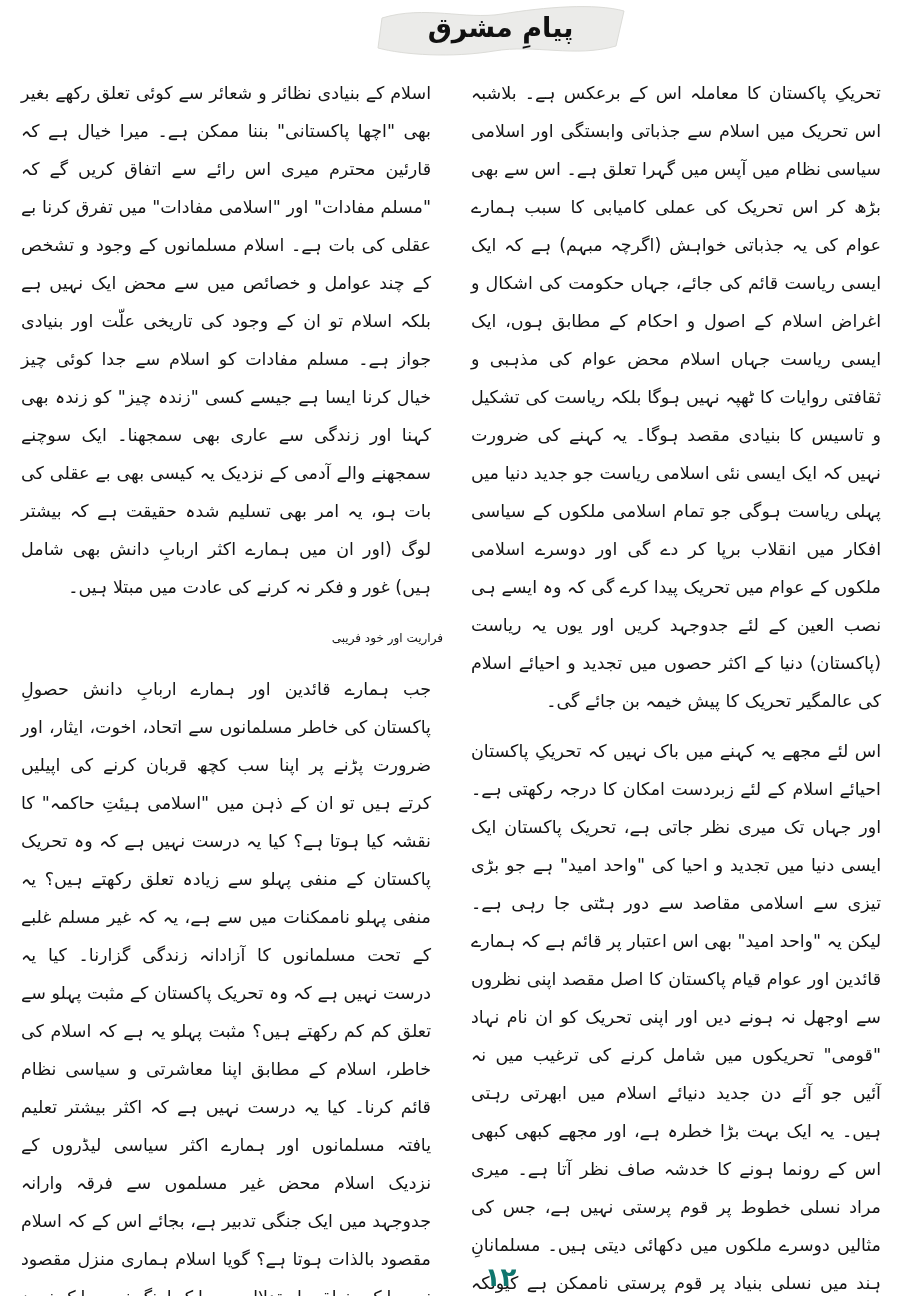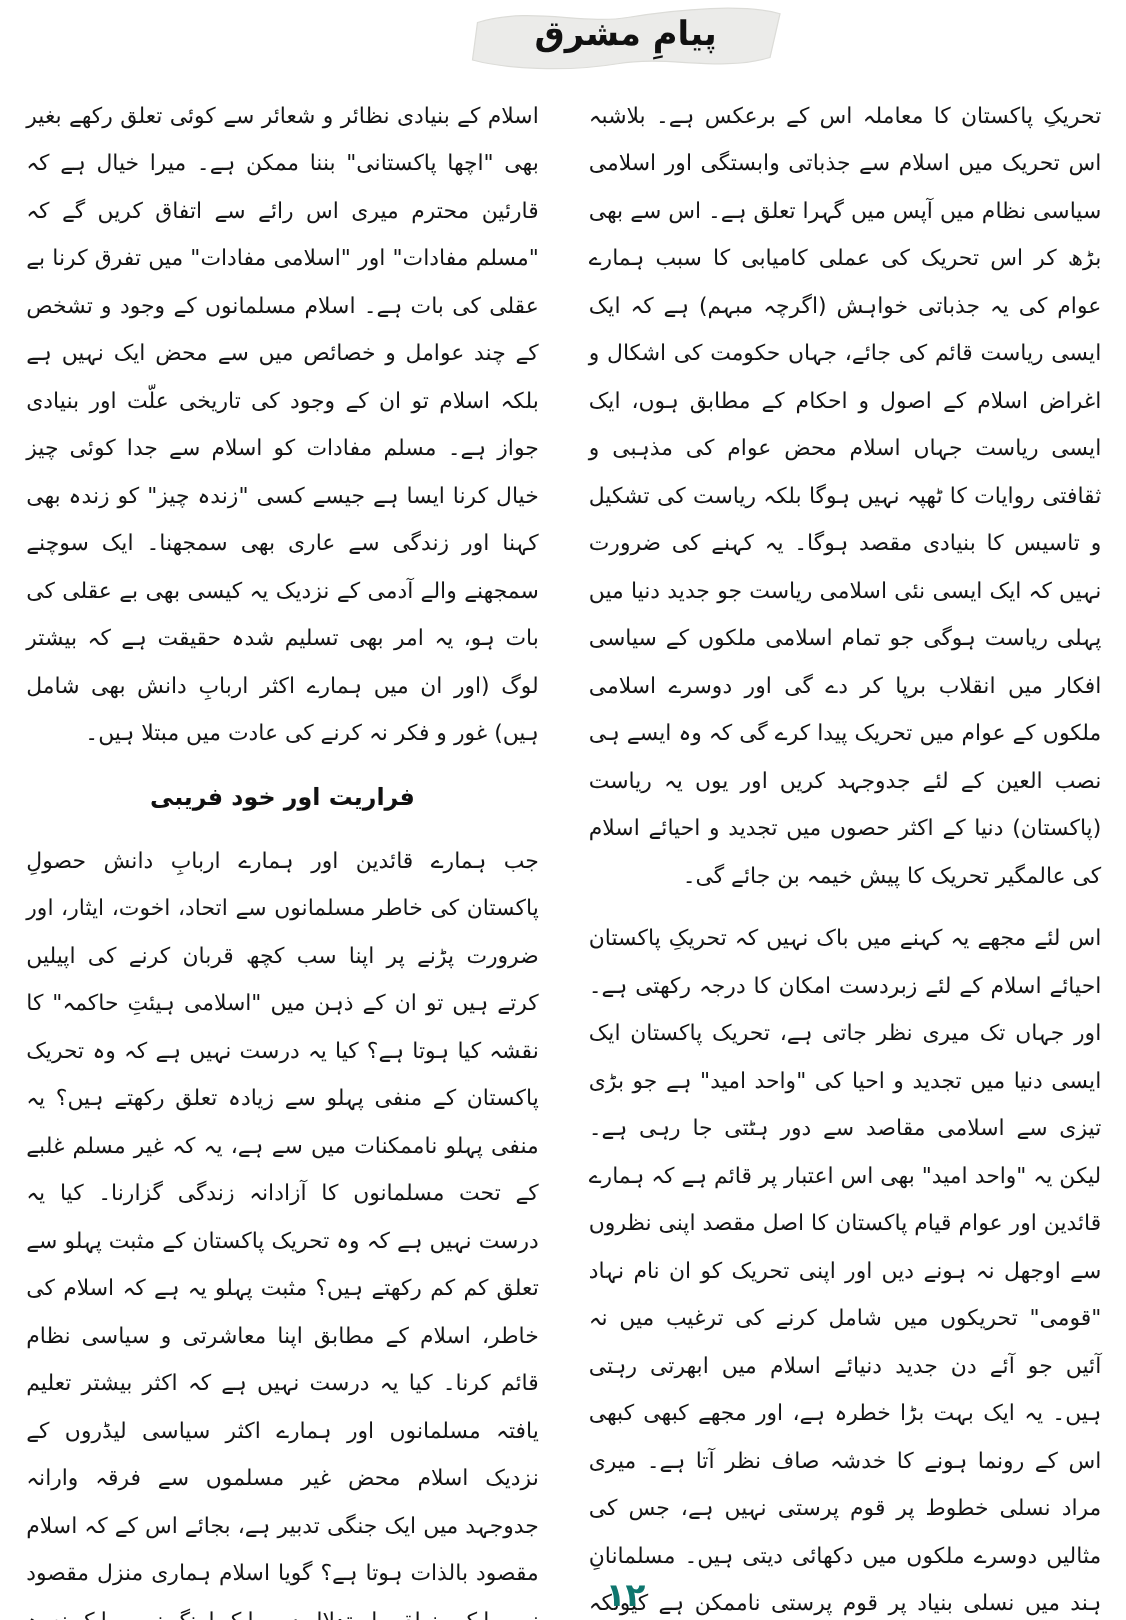--- a/index.html
+++ b/index.html
@@ -53,23 +53,23 @@
   .col {
     width: 434px;
     direction: rtl;
     text-align: justify;
     font-size: 17.5px;
     line-height: 38px;
     color: #151515;
   }
   .col p { margin: 12px; text-align: justify; }
   .section-heading {
-    text-align: center;
-    font-size: 19px;
-    font-weight: bold;
+    text-align: right;
+    font-size: 12px;
+    font-weight: normal;
     line-height: 40px;
     margin: 2px 0;
     color: #111;
   }
   
   .footer {
     position: absolute;
     bottom: 4px;
     left: 0;
     width: 100%;

